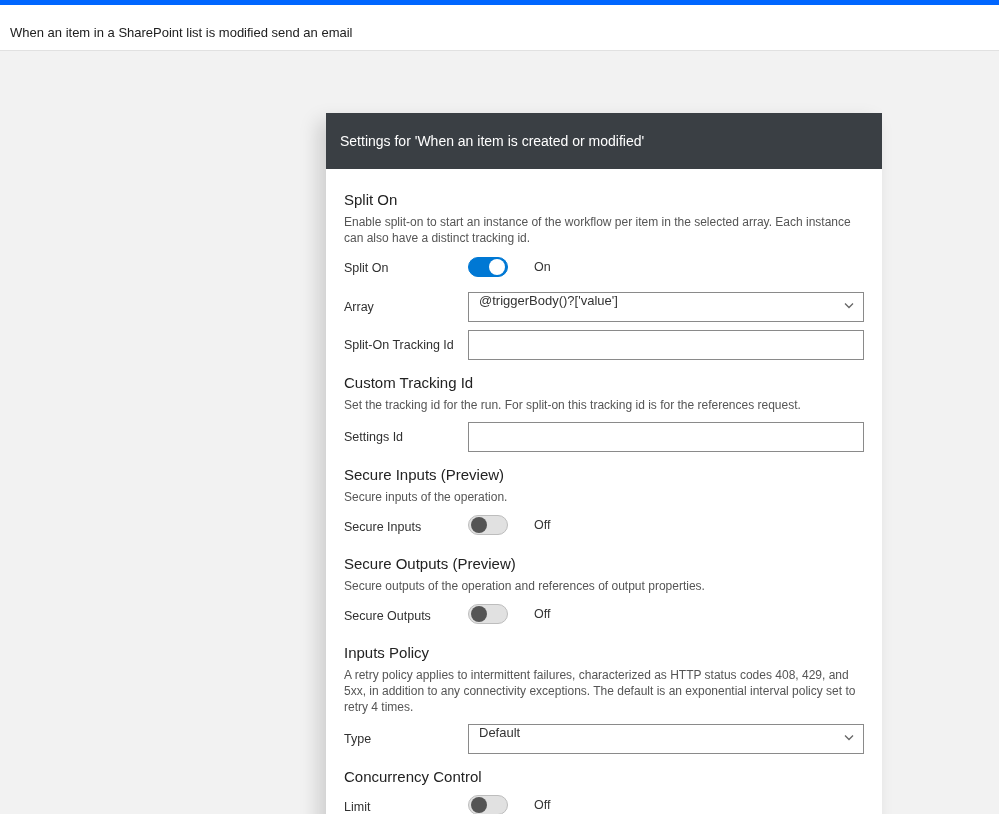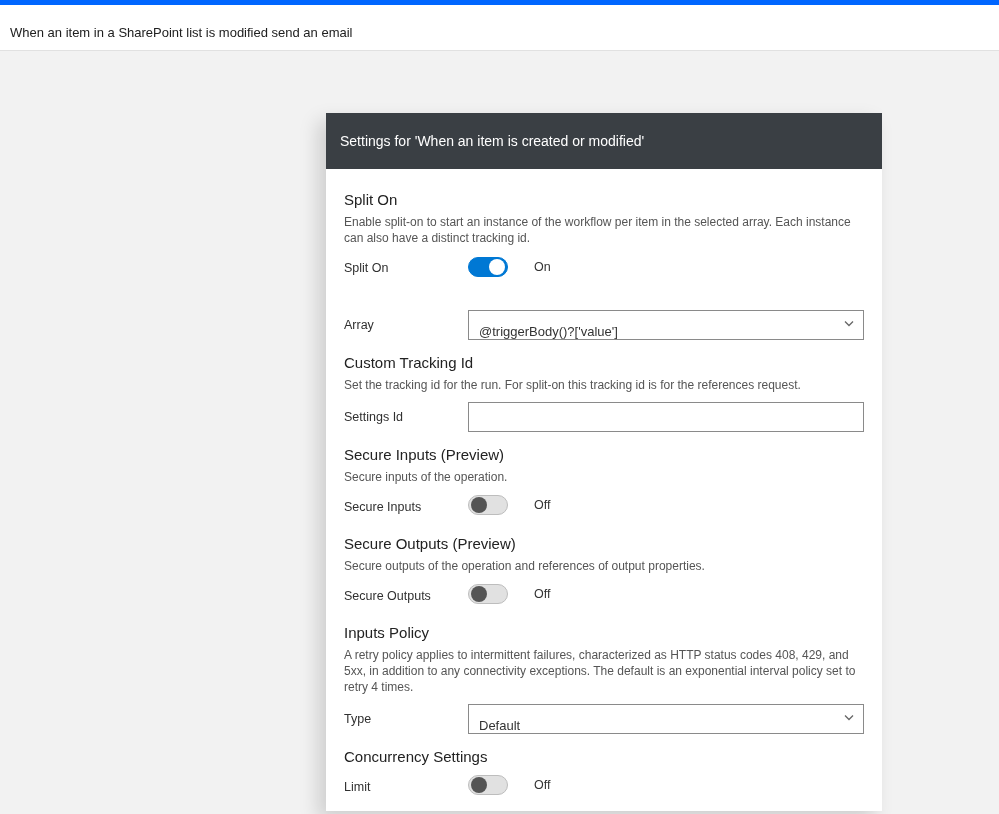--- a/index.html
+++ b/index.html
@@ -39,21 +39,21 @@
   .toggle-knob {
     position: absolute; top: 1px; width: 16px; height: 16px; border-radius: 50%;
     background: #fff; transition: none;
   }
   .toggle-track.off .toggle-knob { left: 2px; background: #555; }
   .toggle-track.on .toggle-knob { right: 2px; }
   .toggle-text { font-size: 12.5px; color: #333; }
 
   .dropdown {
     position: relative; width: 100%; height: 30px;
-    border: 1px solid #8a8a8a; background: #fff; display: flex; align-items: flex-end;
+    border: 1px solid #8a8a8a; background: #fff; display: flex; align-items: flex-start;
     padding: 0 28px 0 10px; font-size: 13px; color: #333; cursor: pointer;
   }
   .dropdown .chev { position: absolute; right: 8px; top: 50%; transform: translateY(-50%); color: #666; }
 
   .textbox {
     width: 100%; height: 30px; border: 1px solid #8a8a8a; background: #fff;
     padding: 0 10px; font-size: 13px; outline: none;
   }
 
   .sect-gap { margin-top: 14px; }
@@ -79,31 +79,37 @@
         <div class="field-label">Split On</div>
         <div class="field-control">
           <div class="toggle">
             <div class="toggle-track on">
                 <div class="toggle-knob"></div>
               </div>
             <span class="toggle-text">On</span>
           </div>
         </div>
       </div>
-      <div class="field-row" style="margin-top:28px">
+      <div class="field-row" style="margin-top:10px">
         <div class="field-label">Array</div>
         <div class="field-control">
           <div class="dropdown">
             <span>@triggerBody()?['value']</span>
             <span class="chev">
               <svg class="chev-svg" viewBox="0 0 12 12">
                   <path d="M2 4 L6 8 L10 4" stroke="#666" stroke-width="1.3" fill="none"></path>
                 </svg>
             </span>
           </div>
+        </div>
+      </div>
+      <div class="field-row">
+        <div class="field-label">Split-On Tracking Id</div>
+        <div class="field-control">
+          <input class="textbox" type="text" value="" style="">
         </div>
       </div>
 
       <div class="section-title sect-gap">Custom Tracking Id</div>
       <div class="section-desc">Set the tracking id for the run. For split-on this tracking id is for the references request.</div>
       <div class="field-row">
         <div class="field-label">Settings Id</div>
         <div class="field-control">
           <input class="textbox" type="text" value="" style="">
         </div>
@@ -146,21 +152,21 @@
             <span>Default</span>
             <span class="chev">
               <svg class="chev-svg" viewBox="0 0 12 12">
                   <path d="M2 4 L6 8 L10 4" stroke="#666" stroke-width="1.3" fill="none"></path>
                 </svg>
             </span>
           </div>
         </div>
       </div>
 
-      <div class="section-title sect-gap">Concurrency Settings</div>
+      <div class="section-title sect-gap">Concurrency Control</div>
       <div class="field-row">
         <div class="field-label">Limit</div>
         <div class="field-control">
           <div class="toggle">
             <div class="toggle-track off">
                 <div class="toggle-knob"></div>
               </div>
             <span class="toggle-text">Off</span>
           </div>
         </div>

